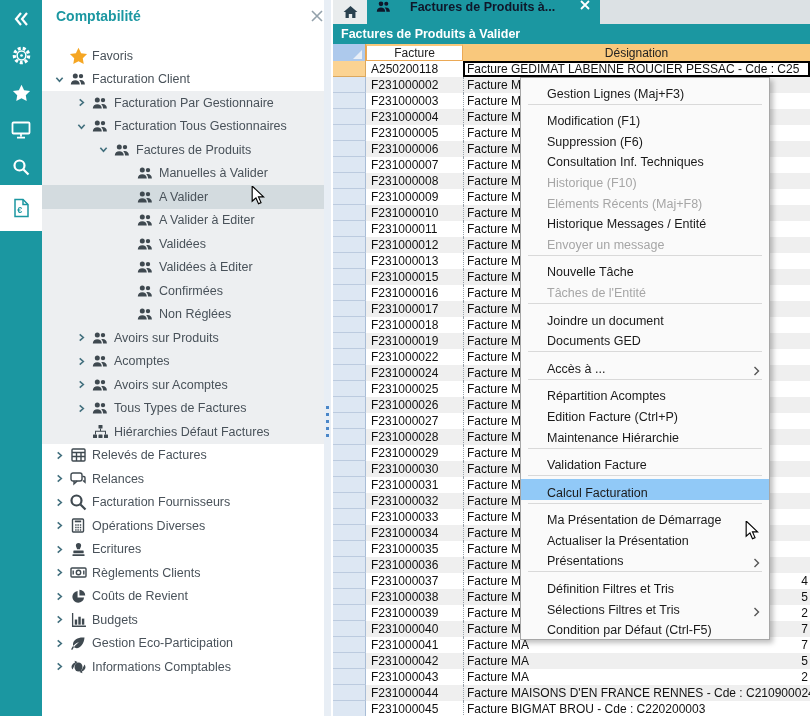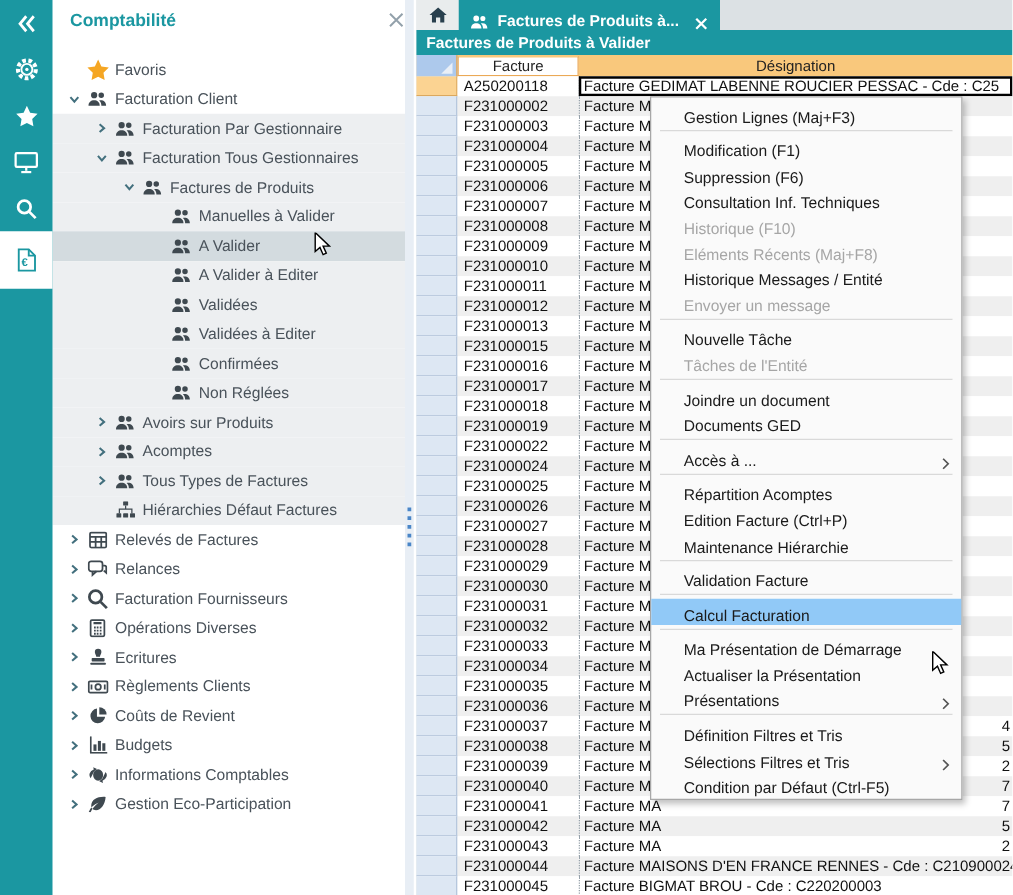--- a/index.html
+++ b/index.html
@@ -33,21 +33,21 @@
   
   .splitter { position:absolute; left:324px; top:0; width:7px; height:716px; background:#e8eef5; z-index:6; cursor:col-resize; }
   .splitter .dots { position:absolute; left:2px; top:406px; display:flex; flex-direction:column; gap:4px; }
   .splitter .dots i { width:3px; height:3px; background:#4a86c8; display:block; }
 
   
   .main { position:absolute; left:331px; top:0; width:479px; height:716px; border-left:2px solid #5d676e; background:#ffffff; }
 
   .tabbar { height:24px; display:flex; background:#dce1e4; }
   .home-tab { width:34px; background:#e9eced; display:flex; align-items:center; justify-content:center; color:#29404e; cursor:pointer; }
-  .active-tab { background:#1b97a1; color:#ffffff; display:flex; align-items:flex-end; gap:7px; padding:0 10px 0 9px; font-size:12.5px; font-weight:bold; cursor:pointer; }
+  .active-tab { background:#1b97a1; color:#0f172a; display:flex; align-items:flex-start; gap:19px; padding:0 10px 0 9px; font-size:12.5px; font-weight:bold; cursor:pointer; }
   .tab-close { margin-left:6px; cursor:pointer; display:flex; }
 
   .titlebar { height:20px; background:#1b97a1; color:#ffffff; font-size:12.5px; font-weight:bold; display:flex; align-items:center; padding-left:8px; }
 
   
   .grid { position:relative; font-size:12px; color:#111; }
   .g-head { display:grid; grid-template-columns:33px 97px 1fr; height:17px; background:#f9c87c; }
   .g-corner { background:#adc9ec; position:relative; border-right:1px solid #e8a54e; cursor:pointer; }
   .g-corner .tri { position:absolute; right:3px; bottom:2px; width:0; height:0; border-left:9px solid transparent; border-bottom:9px solid #e9eff7; }
   .g-h { display:flex; align-items:center; justify-content:center; color:#222; cursor:pointer; }
@@ -291,20 +291,33 @@
         <span class="chev">
           <svg width="9" height="9" viewBox="0 0 10 10" fill="none" stroke="currentColor" stroke-width="1.8">
             <path d="M3 1.5l4 3.5-4 3.5"></path>
           </svg>
         </span>
         <span class="t-ico">
           <svg width="16" height="14" viewBox="0 0 16 14" fill="currentColor">
             <path d="M5.3 1.6a2.5 2.5 0 1 1 0 5 2.5 2.5 0 0 1 0-5zM.8 12.6c0-2.9 2-4.4 4.5-4.4s4.5 1.5 4.5 4.4zM11 1.9a2.2 2.2 0 1 1 0 4.4 2.2 2.2 0 0 1 0-4.4zm-.5 6.2c2.7 0 4.4 1.6 4.4 4.5h-3.8c0-1.8-.6-3.2-1.8-4.2.4-.2.8-.3 1.2-.3z"></path>
           </svg>
         </span>
+        <span>Avoirs sur Acomptes</span>
+      </div>
+      <div class="t-item lv2 block">
+        <span class="chev">
+          <svg width="9" height="9" viewBox="0 0 10 10" fill="none" stroke="currentColor" stroke-width="1.8">
+            <path d="M3 1.5l4 3.5-4 3.5"></path>
+          </svg>
+        </span>
+        <span class="t-ico">
+          <svg width="16" height="14" viewBox="0 0 16 14" fill="currentColor">
+            <path d="M5.3 1.6a2.5 2.5 0 1 1 0 5 2.5 2.5 0 0 1 0-5zM.8 12.6c0-2.9 2-4.4 4.5-4.4s4.5 1.5 4.5 4.4zM11 1.9a2.2 2.2 0 1 1 0 4.4 2.2 2.2 0 0 1 0-4.4zm-.5 6.2c2.7 0 4.4 1.6 4.4 4.5h-3.8c0-1.8-.6-3.2-1.8-4.2.4-.2.8-.3 1.2-.3z"></path>
+          </svg>
+        </span>
         <span>Tous Types de Factures</span>
       </div>
       <div class="t-item lv2 block">
         <span class="chev"></span>
         <span class="t-ico">
           <svg width="15" height="14" viewBox="0 0 15 14" fill="currentColor">
             <rect x="5.5" y="0" width="4" height="3.4" rx=".5"></rect>
             <rect x="0" y="9.6" width="4" height="3.4" rx=".5"></rect>
             <rect x="5.5" y="9.6" width="4" height="3.4" rx=".5"></rect>
             <rect x="11" y="9.6" width="4" height="3.4" rx=".5"></rect>
@@ -430,39 +443,39 @@
         </span>
         <span>Budgets</span>
       </div>
       <div class="t-item lv1">
         <span class="chev">
           <svg width="9" height="9" viewBox="0 0 10 10" fill="none" stroke="currentColor" stroke-width="1.8">
             <path d="M3 1.5l4 3.5-4 3.5"></path>
           </svg>
         </span>
         <span class="t-ico">
+          <svg width="16" height="14" viewBox="0 0 16 14" fill="currentColor">
+            <path d="M14.5 1.5C8 1 3.5 3.5 3 8c-.2 1.8.6 3.2 2 3.8 4.5 1.8 9-3.5 9.5-10.3zM1 13.5c1.5-3.5 4-6 8-7.5-3 2.5-5.5 5-6.5 7.8z"></path>
+          </svg>
+        </span>
+        <span>Gestion Eco-Participation</span>
+      </div>
+      <div class="t-item lv1">
+        <span class="chev">
+          <svg width="9" height="9" viewBox="0 0 10 10" fill="none" stroke="currentColor" stroke-width="1.8">
+            <path d="M3 1.5l4 3.5-4 3.5"></path>
+          </svg>
+        </span>
+        <span class="t-ico">
           <svg width="17" height="14" viewBox="0 0 17 14" fill="none" stroke="currentColor" stroke-width="1.5">
             <ellipse cx="8.5" cy="7" rx="4" ry="4.6" fill="currentColor" stroke="none"></ellipse>
             <path d="M2.5 9.5A6.5 5 0 0 1 5 2.5l-.4-1.8 3 1.4-2.4 2zM14.5 4.5A6.5 5 0 0 1 12 11.5l.4 1.8-3-1.4 2.4-2z" fill="currentColor" stroke="none"></path>
           </svg>
         </span>
         <span>Informations Comptables</span>
-      </div>
-      <div class="t-item lv1">
-        <span class="chev">
-          <svg width="9" height="9" viewBox="0 0 10 10" fill="none" stroke="currentColor" stroke-width="1.8">
-            <path d="M3 1.5l4 3.5-4 3.5"></path>
-          </svg>
-        </span>
-        <span class="t-ico">
-          <svg width="16" height="14" viewBox="0 0 16 14" fill="currentColor">
-            <path d="M14.5 1.5C8 1 3.5 3.5 3 8c-.2 1.8.6 3.2 2 3.8 4.5 1.8 9-3.5 9.5-10.3zM1 13.5c1.5-3.5 4-6 8-7.5-3 2.5-5.5 5-6.5 7.8z"></path>
-          </svg>
-        </span>
-        <span>Gestion Eco-Participation</span>
       </div>
     </div>
 </div>
 
 <div class="splitter">
   <span class="dots">
       <i></i>
       <i></i>
       <i></i>
       <i></i>

